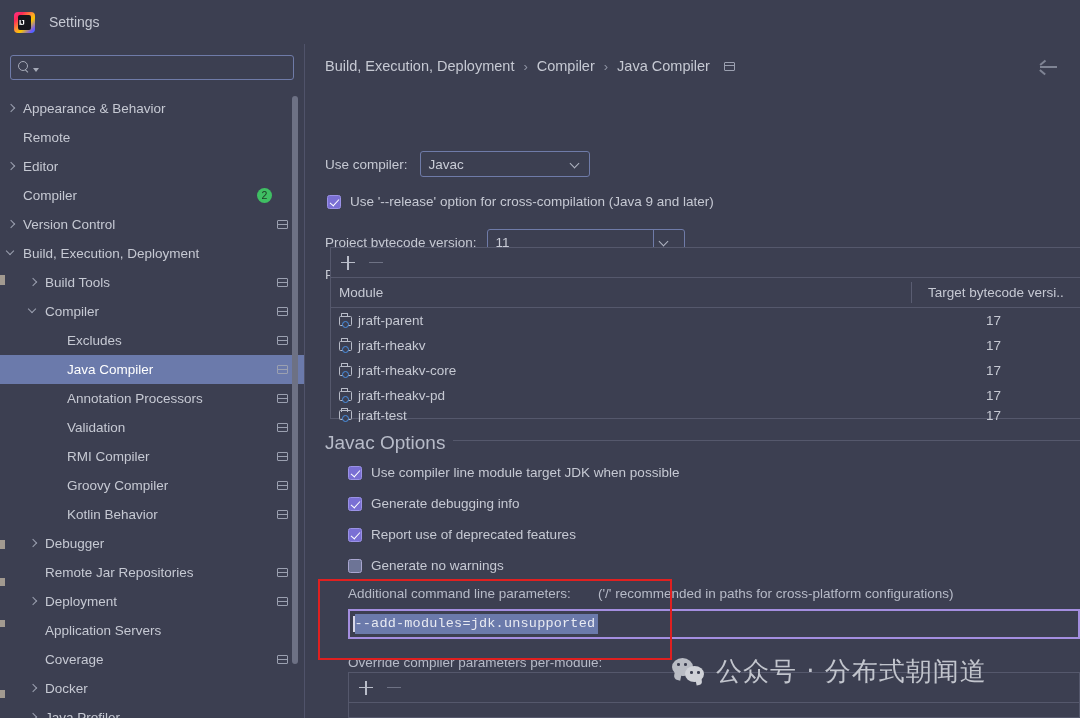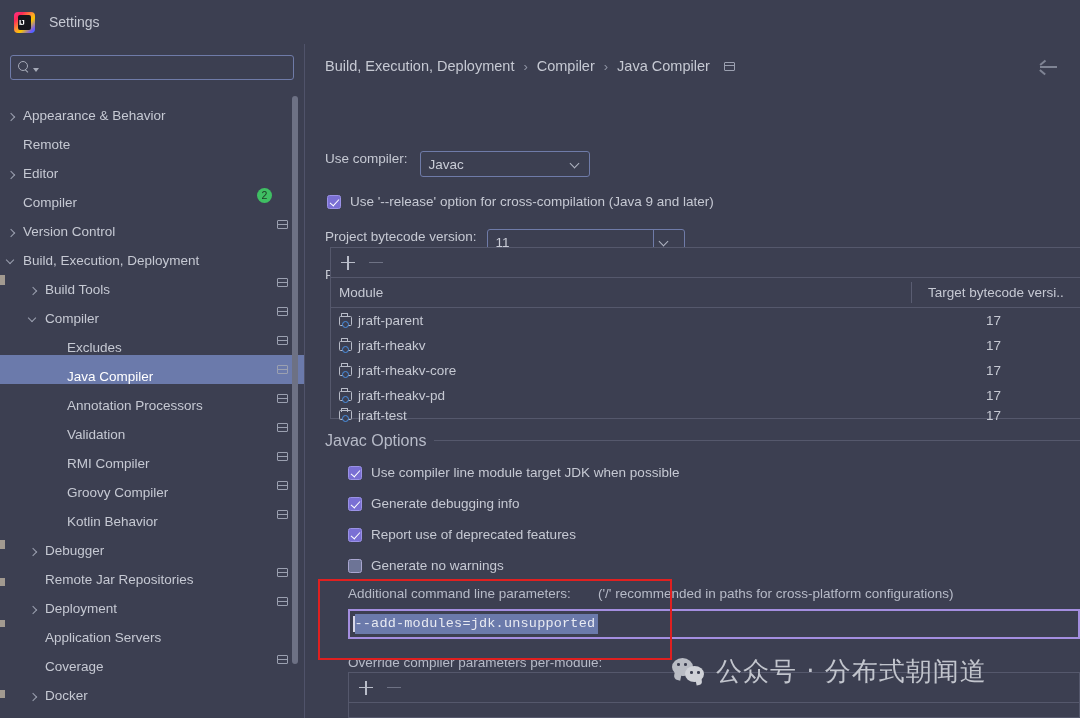--- a/index.html
+++ b/index.html
@@ -75,21 +75,21 @@
     flex: 1; border: none; outline: none; background: transparent;
     color: #c9ccd6; font-family: "Liberation Sans", sans-serif; font-size: 13px;
     margin-left: 4px;
   }
 
   .tree {
     position: absolute; left: 0; top: 50px; width: 304px; height: 624px;
     overflow: hidden;
   }
   .tree-row {
-    position: relative; height: 29px; display: flex; align-items: flex-end;
+    position: relative; height: 29px; display: flex; align-items: center;
     font-size: 13.5px; color: #c6c9d3; white-space: nowrap;
   }
   .tree-row.selected { background: #6b7aab; color: #ffffff; }
   .arrow {
     width: 11px; height: 11px; position: relative; flex: 0 0 auto;
   }
   .arrow.right::before {
     content: ""; position: absolute; left: 2px; top: 1.5px;
     width: 5px; height: 5px;
     border-right: 1.5px solid #9ba0b0; border-top: 1.5px solid #9ba0b0;
@@ -149,21 +149,21 @@
   }
   .back-arrow .shaft {
     position: absolute; left: 2px; top: 6px; width: 17px; height: 1.5px; background: #7f8494;
   }
   .back-arrow .head1, .back-arrow .head2 {
     position: absolute; left: 2px; width: 7px; height: 1.5px; background: #7f8494;
   }
   .back-arrow .head1 { top: 3.5px; transform: rotate(-40deg); transform-origin: left center; }
   .back-arrow .head2 { top: 9.2px; transform: rotate(40deg); transform-origin: left center; }
 
-  .row-inline { position: absolute; display: flex; }
+  .row-inline { position: absolute; display: flex; align-items: center; }
   .lbl { color: #c6c9d3; font-size: 13.5px; }
 
   .combo {
     box-sizing: border-box; height: 26px;
     border: 1px solid #6f7ba8; border-radius: 3px;
     background: #3c3f51; color: #c9ccd6;
     display: flex; align-items: center; font-size: 13.5px;
   }
   .combo .val { margin-left: 8px; flex: 1; }
   .chev {
@@ -227,21 +227,21 @@
   .mod-folder .dot {
     position: absolute; left: 2.5px; top: 6px; width: 5px; height: 5px;
     border: 1.4px solid #4a90e2; border-radius: 50%; background: #3c3f51;
   }
   .mod-name { margin-left: 5px; font-size: 13.5px; color: #c6c9d3; }
   .mod-ver { position: absolute; left: 655px; font-size: 13.5px; color: #c6c9d3; }
   .trow.clipped { height: 14px; overflow: hidden; }
 
   
   .group-title {
-    position: absolute; left: 325px; top: 432px; font-size: 16px; color: #b7bbc8;
+    position: absolute; left: 325px; top: 432px; font-size: 19px; color: #b7bbc8;
     background: #3c3f51; padding-right: 8px; z-index: 2;
   }
   .group-line {
     position: absolute; left: 325px; right: 0; top: 440px; height: 1px; background: #55586c;
   }
 
   
   .redbox {
     position: absolute; left: 318px; top: 579px; width: 354px; height: 81px;
     border: 2px solid #e02020; box-sizing: border-box; z-index: 5; pointer-events: none;

